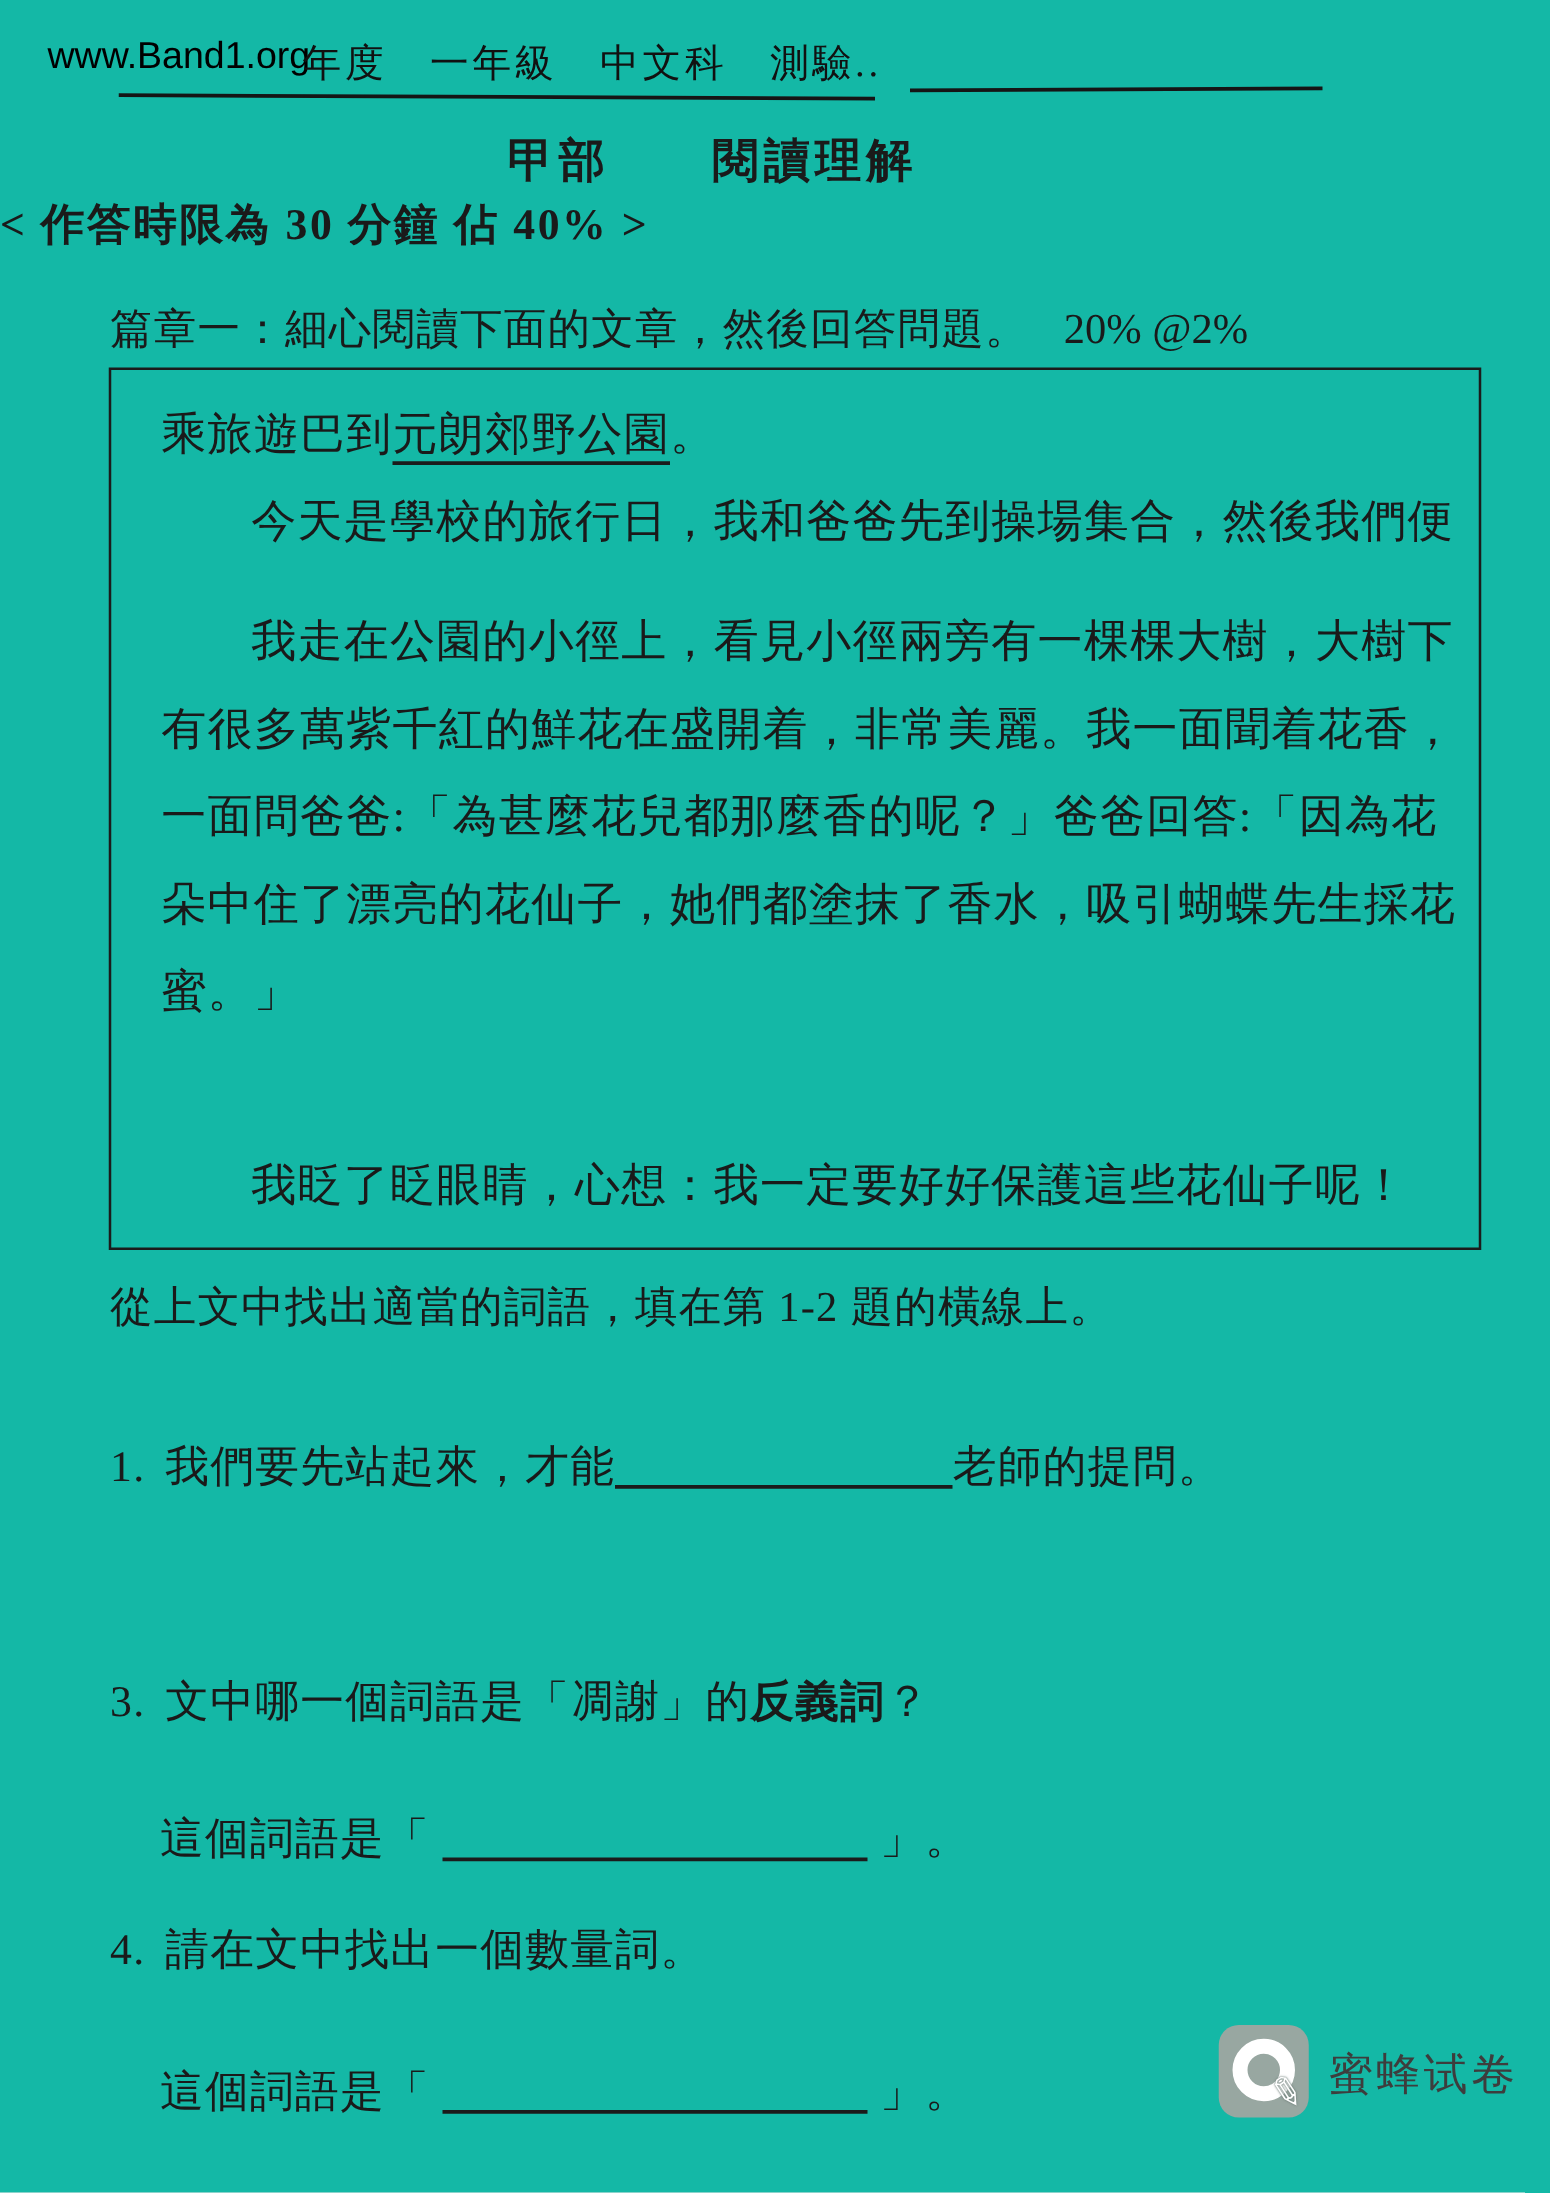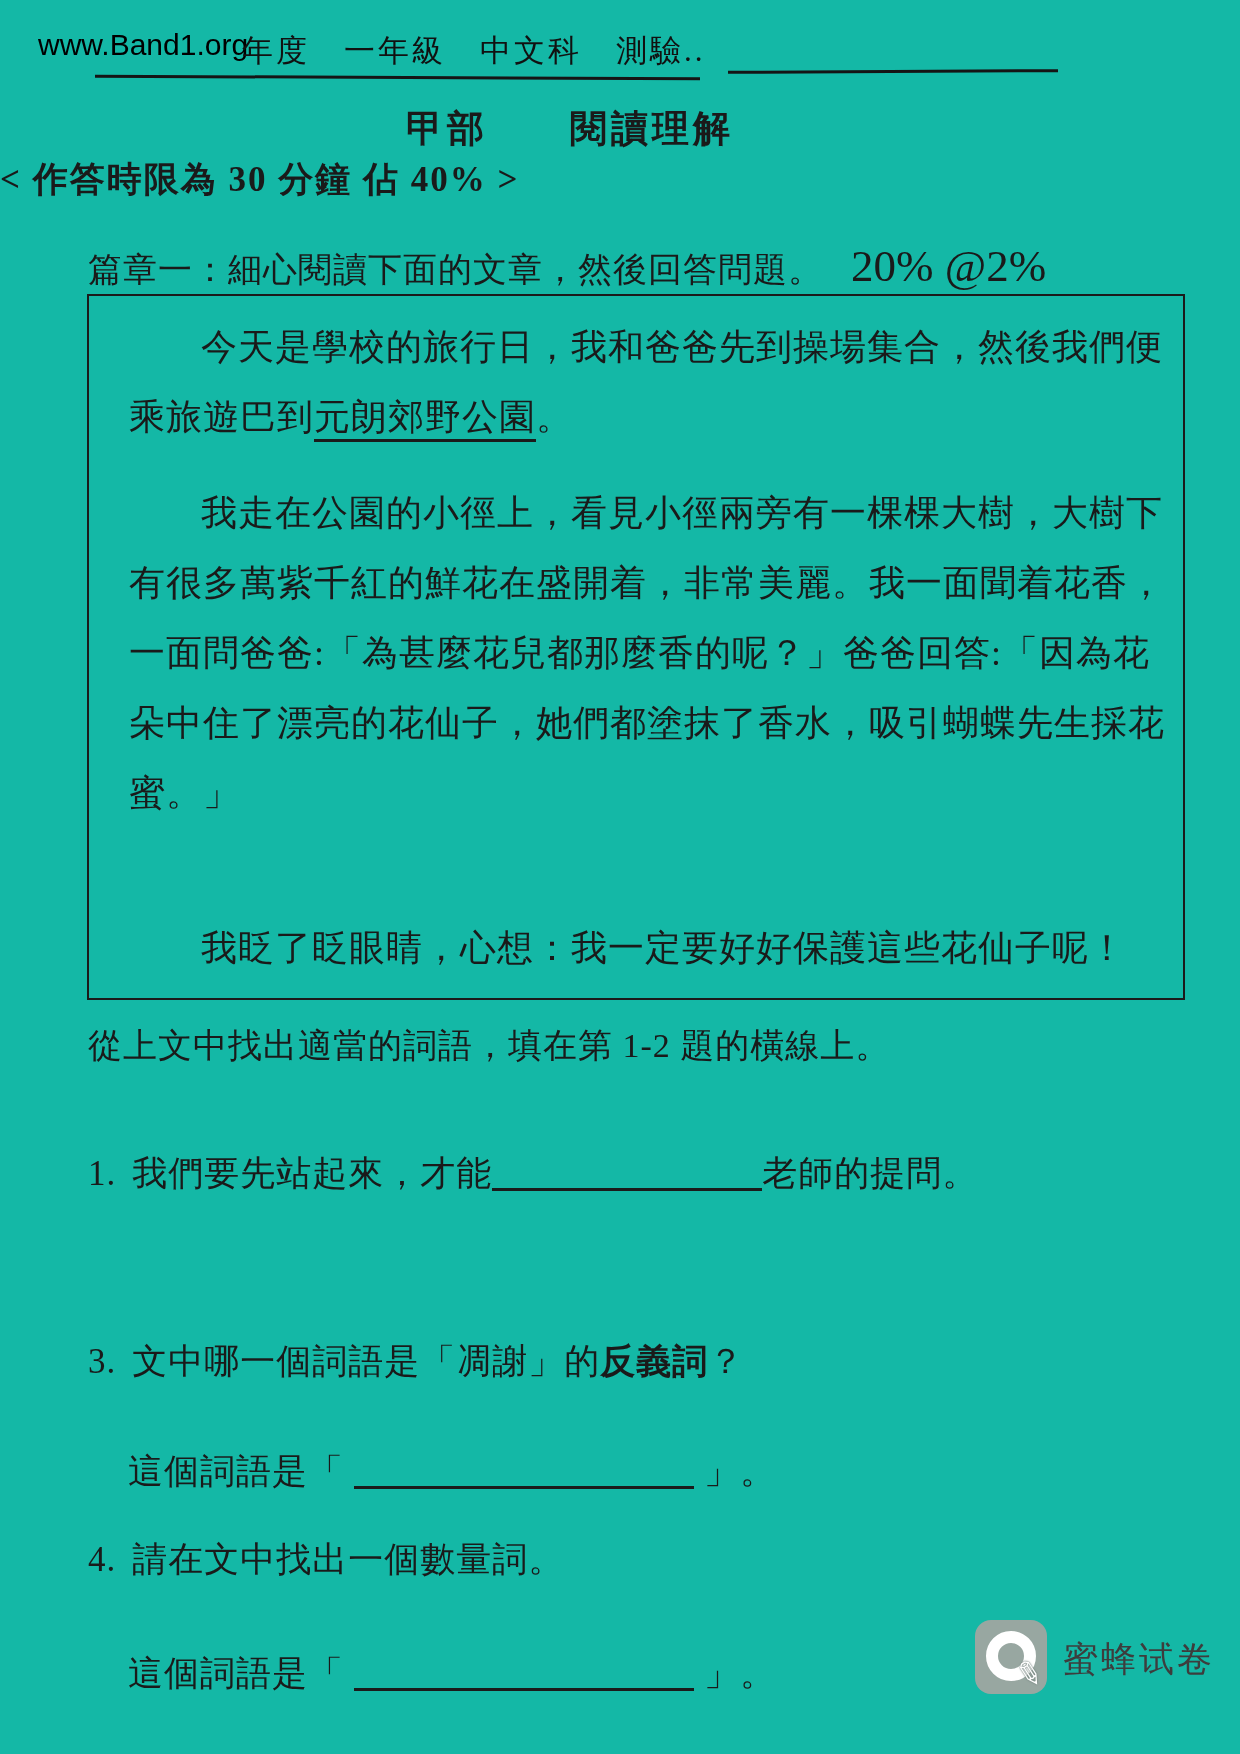--- a/index.html
+++ b/index.html
@@ -28,21 +28,21 @@
   .hdr-line2{
     position:absolute;left:728px;top:70px;width:330px;height:0;
     border-top:3px solid #151515;transform:rotate(-0.3deg);
   }
   .sec-title{position:absolute;left:0;top:104px;width:1140px;text-align:center;
     font-size:37px;font-weight:bold;letter-spacing:4px;}
   .sec-subtitle{position:absolute;left:0;top:156px;width:1140px;
     font-size:35px;font-weight:bold;letter-spacing:2px;}
   
   .intro{position:absolute;left:88px;top:240px;font-size:34px;letter-spacing:1px;white-space:nowrap;}
-  .intro .score{margin-left:28px;font-size:45px;letter-spacing:0;text-align:center;}
+  .intro .score{margin-left:28px;font-size:34px;letter-spacing:0;text-align:center;}
   
   .pbox{
     position:absolute;left:87px;top:294px;width:1098px;height:706px;
     border:2.5px solid #1b1b1b;box-sizing:border-box;
     padding:16px 14px 0 40px;
     font-size:36px;line-height:70px;letter-spacing:1px;
   }
   .pline{display:block;}
   .pline.indent{padding-left:72px;}
   .p2{margin-top:26px;}
@@ -102,22 +102,22 @@
   <div class="hdr-line2"></div>
 
   <div class="sec-title">甲部　　閱讀理解</div>
   <div class="sec-subtitle">&lt; 作答時限為 30 分鐘 佔 40% &gt;</div>
 
   <div class="intro">
     <span>篇章一：細心閱讀下面的文章，然後回答問題。</span><span class="score">20% @2%</span>
   </div>
 
   <div class="pbox">
+    <span class="pline"><span>乘旅遊巴到</span><span class="uword">元朗郊野公園</span><span>。</span></span>
     <span class="pline indent">今天是學校的旅行日，我和爸爸先到操場集合，然後我們便</span>
-    <span class="pline"><span>乘旅遊巴到</span><span class="uword">元朗郊野公園</span><span>。</span></span>
     <span class="pline indent p2">我走在公園的小徑上，看見小徑兩旁有一棵棵大樹，大樹下</span>
     <span class="pline">有很多萬紫千紅的鮮花在盛開着，非常美麗。我一面聞着花香，</span>
     <span class="pline">一面問爸爸:「為甚麼花兒都那麼香的呢？」爸爸回答:「因為花</span>
     <span class="pline">朵中住了漂亮的花仙子，她們都塗抹了香水，吸引蝴蝶先生採花</span>
     <span class="pline">蜜。」</span>
     <span class="pline indent p3">我眨了眨眼睛，心想：我一定要好好保護這些花仙子呢！</span>
   </div>
 
   <div class="instruction">從上文中找出適當的詞語，填在第 1-2 題的橫線上。</div>
 

